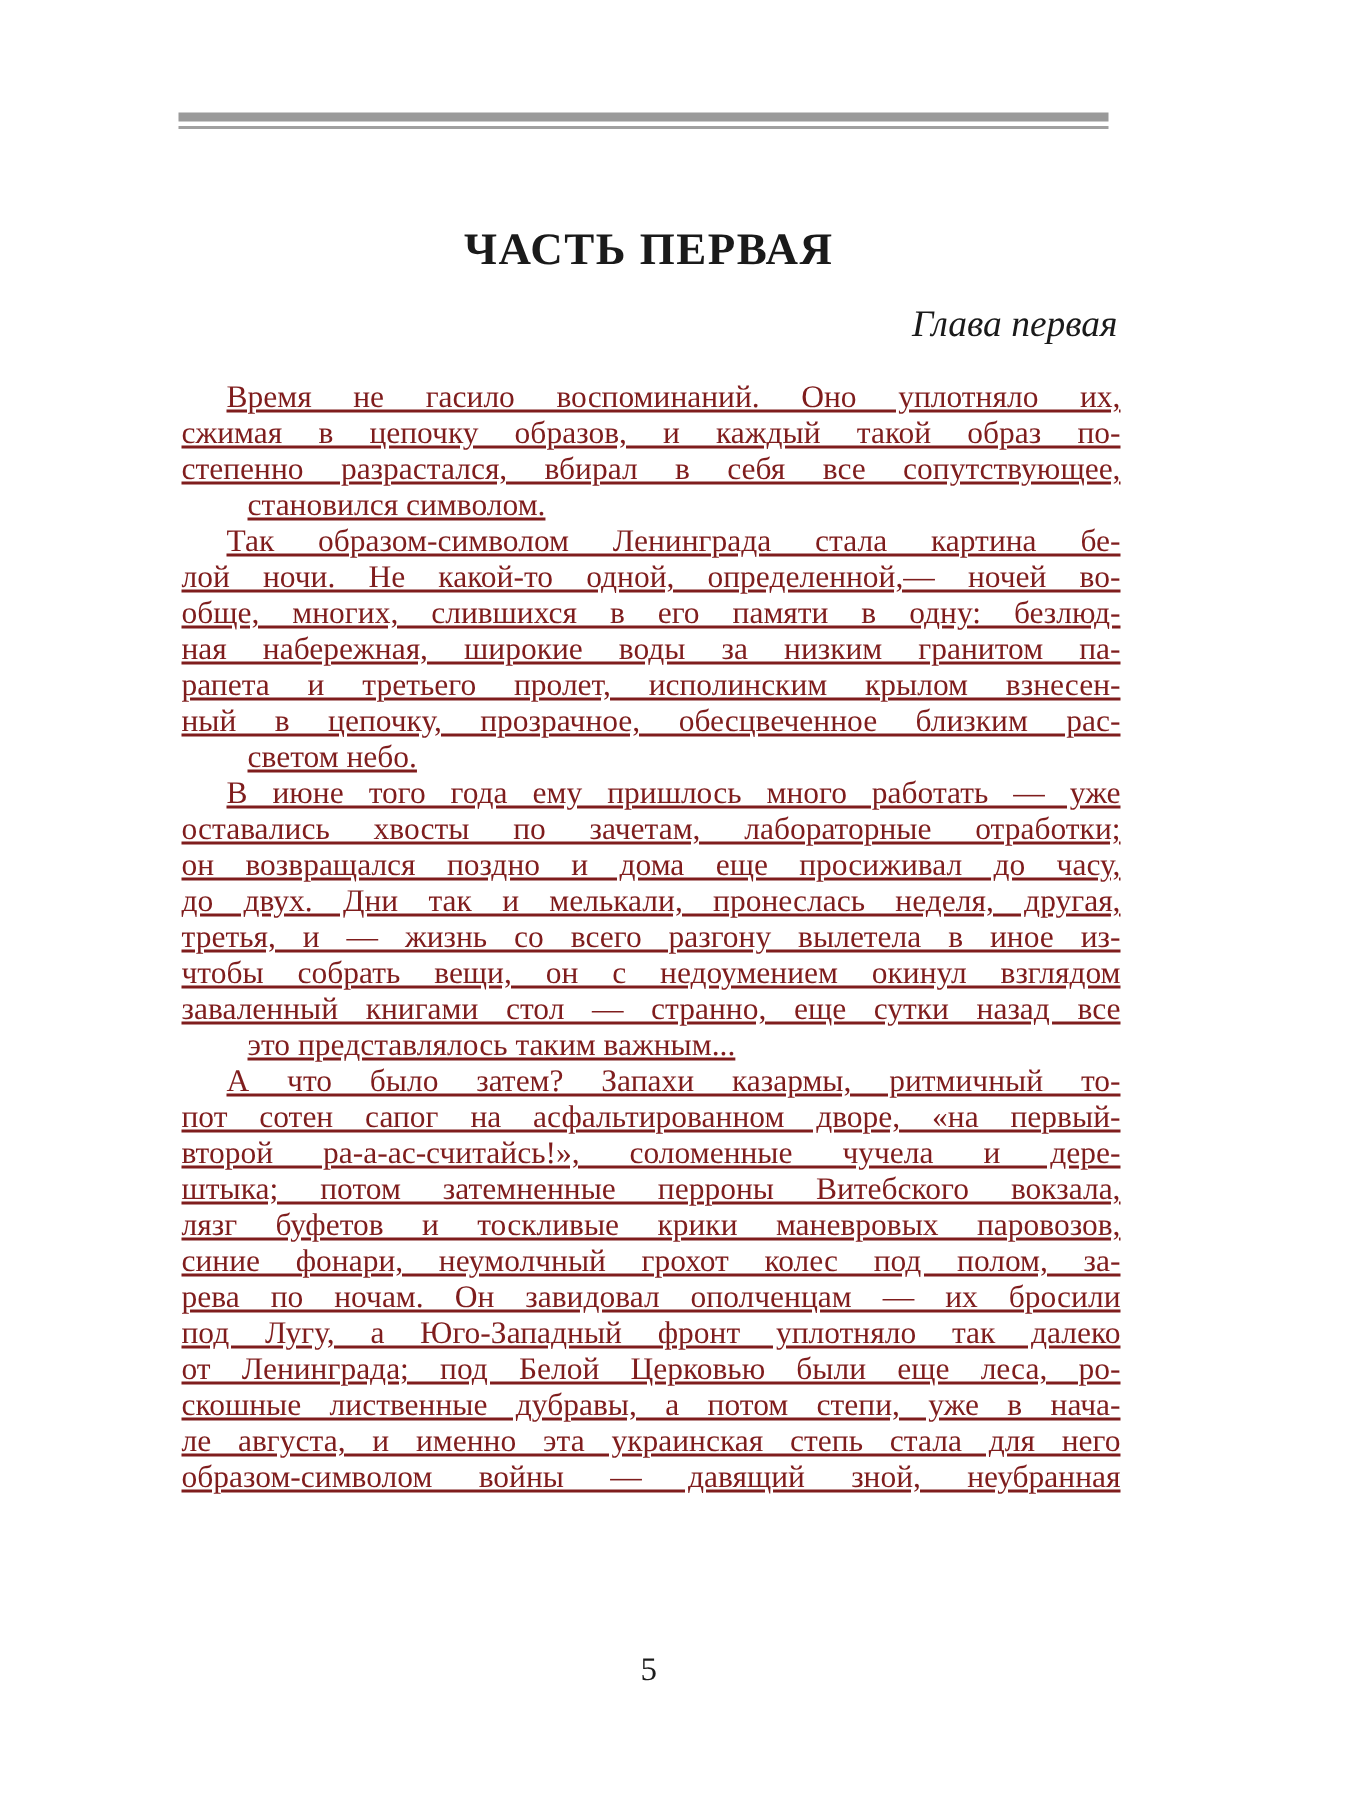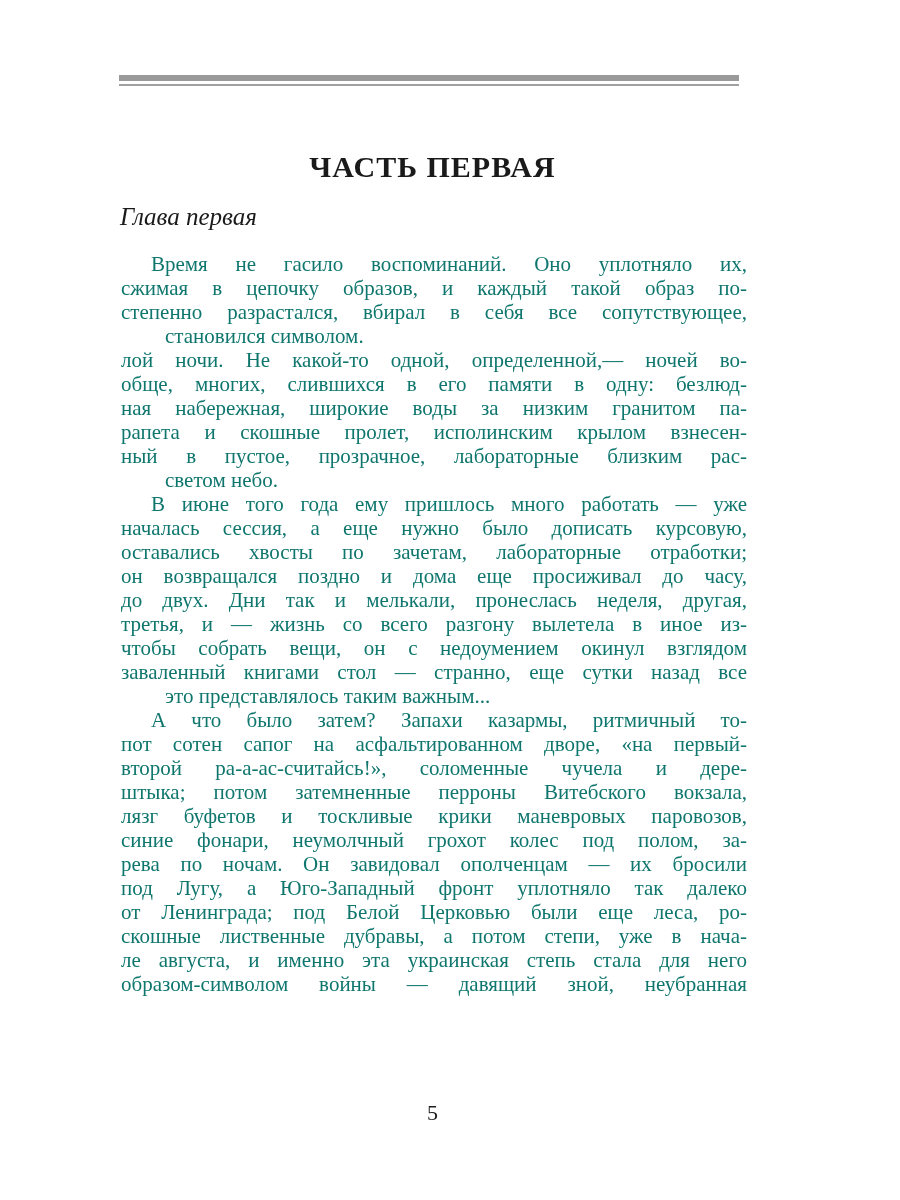--- a/index.html
+++ b/index.html
@@ -42,34 +42,35 @@
     font-weight: bold;
     letter-spacing: 1px;
     color: #1a1a1a;
   }
   .chapter-title {
     position: absolute;
     left: 120px;
     top: 203px;
     width: 625px;
     margin: 0;
-    text-align: left;
+    text-align: right;
     font-size: 25px;
     font-weight: normal;
     font-style: italic;
     color: #1a1a1a;
   }
   .body-text {
     position: absolute;
     left: 121px;
     top: 252px;
     width: 626px;
     font-size: 21px;
     line-height: 24px;
-    color: #0f766e;
+    color: #7f1d1d;
+    text-decoration: underline;
   }
   .paragraph {
     margin: 0;
   }
   .line {
     text-align: justify;
     text-align-last: justify;
     white-space: normal;
   }
   .line.first {
@@ -105,30 +106,30 @@
   <h2 class="chapter-title">Глава первая</h2>
 
   <div class="body-text">
       <div class="paragraph">
         <div class="line first">Время не гасило воспоминаний. Оно уплотняло их,</div>
         <div class="line">сжимая в цепочку образов, и каждый такой образ по-</div>
         <div class="line">степенно разрастался, вбирал в себя все сопутствующее,</div>
         <div class="line last">становился символом.</div>
       </div>
       <div class="paragraph">
+        <div class="line first">Так образом-символом Ленинграда стала картина бе-</div>
         <div class="line">лой ночи. Не какой-то одной, определенной,— ночей во-</div>
         <div class="line">обще, многих, слившихся в его памяти в одну: безлюд-</div>
         <div class="line">ная набережная, широкие воды за низким гранитом па-</div>
-        <div class="line">рапета и скошные пролет, исполинским крылом взнесен-</div>
-        <div class="line">ный в пустое, прозрачное, лабораторные близким рас-</div>
+        <div class="line">рапета и третьего пролет, исполинским крылом взнесен-</div>
+        <div class="line">ный в цепочку, прозрачное, обесцвеченное близким рас-</div>
         <div class="line last">светом небо.</div>
       </div>
       <div class="paragraph">
         <div class="line first">В июне того года ему пришлось много работать — уже</div>
-        <div class="line">началась сессия, а еще нужно было дописать курсовую,</div>
         <div class="line">оставались хвосты по зачетам, лабораторные отработки;</div>
         <div class="line">он возвращался поздно и дома еще просиживал до часу,</div>
         <div class="line">до двух. Дни так и мелькали, пронеслась неделя, другая,</div>
         <div class="line">третья, и — жизнь со всего разгону вылетела в иное из-</div>
         <div class="line">чтобы собрать вещи, он с недоумением окинул взглядом</div>
         <div class="line">заваленный книгами стол — странно, еще сутки назад все</div>
         <div class="line last">это представлялось таким важным...</div>
       </div>
       <div class="paragraph">
         <div class="line first">А что было затем? Запахи казармы, ритмичный то-</div>

